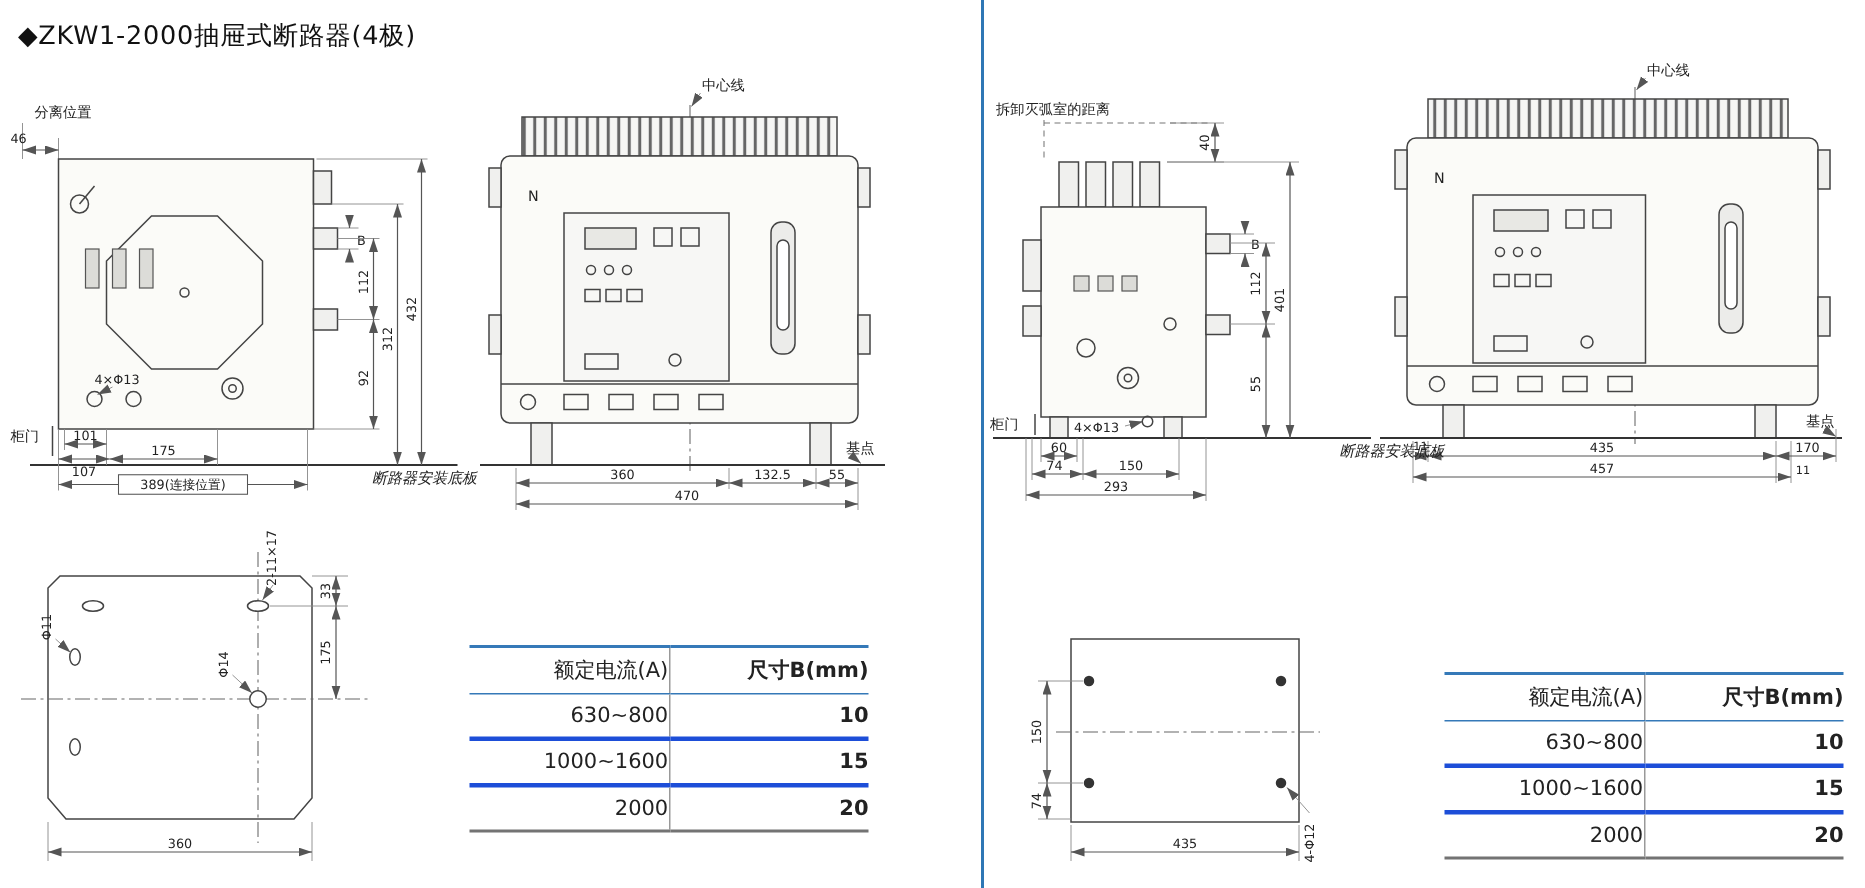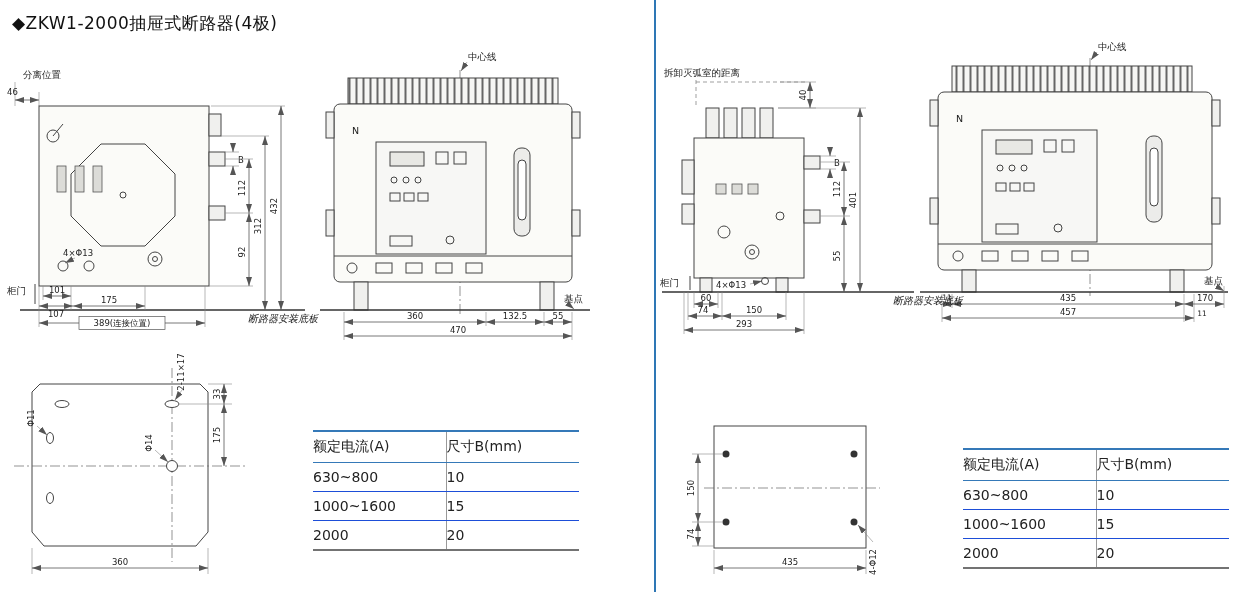--- a/index.html
+++ b/index.html
@@ -16,25 +16,25 @@
   .ln { stroke:#444; stroke-width:1; fill:none; }
   .fillb { fill:#fbfbf8; }
   .fillg { fill:#f0f0ee; }
   .hat { fill:#dcdcd8; stroke:#555; stroke-width:.8; }
   .dim { stroke:#555; stroke-width:.8; fill:none; }
   .ext { stroke:#888; stroke-width:.6; fill:none; }
   .cl { stroke:#666; stroke-width:.7; stroke-dasharray:10 3 2 3; fill:none; }
   .dsh { stroke:#777; stroke-width:.7; stroke-dasharray:4 3; fill:none; }
   .base { stroke:#333; stroke-width:1.3; fill:none; }
   .spec-table { position:absolute; border-collapse:collapse; font-size:14px; color:#222; table-layout:fixed; }
-  .spec-table th, .spec-table td { width:133px; text-align:left; padding:6px 0; font-weight:normal; }
+  .spec-table th, .spec-table td { width:133px; text-align:right; padding:6px 0; font-weight:normal; }
   .spec-table thead th { border-top:2px solid #3579b8; border-bottom:1px solid #3579b8; }
-  .spec-table tbody td { border-bottom:1px solid #1d4ed8; }
+  .spec-table tbody td { border-bottom:3px solid #1d4ed8; }
   .spec-table tbody tr:last-child td { border-bottom:2px solid #737373; }
-  .spec-table th + th, .spec-table td + td { border-left:1px solid #999; }
+  .spec-table th + th, .spec-table td + td { border-left:1px solid #999;font-weight:bold; }
 </style>
 </head>
 <body>
 
 <div class="page">
 
   <div class="section-title" style="left:12px;top:12px">◆ZKW1-2000抽屉式断路器(4极)</div>
 
   <div class="divider" style="left:654px"></div>
 

